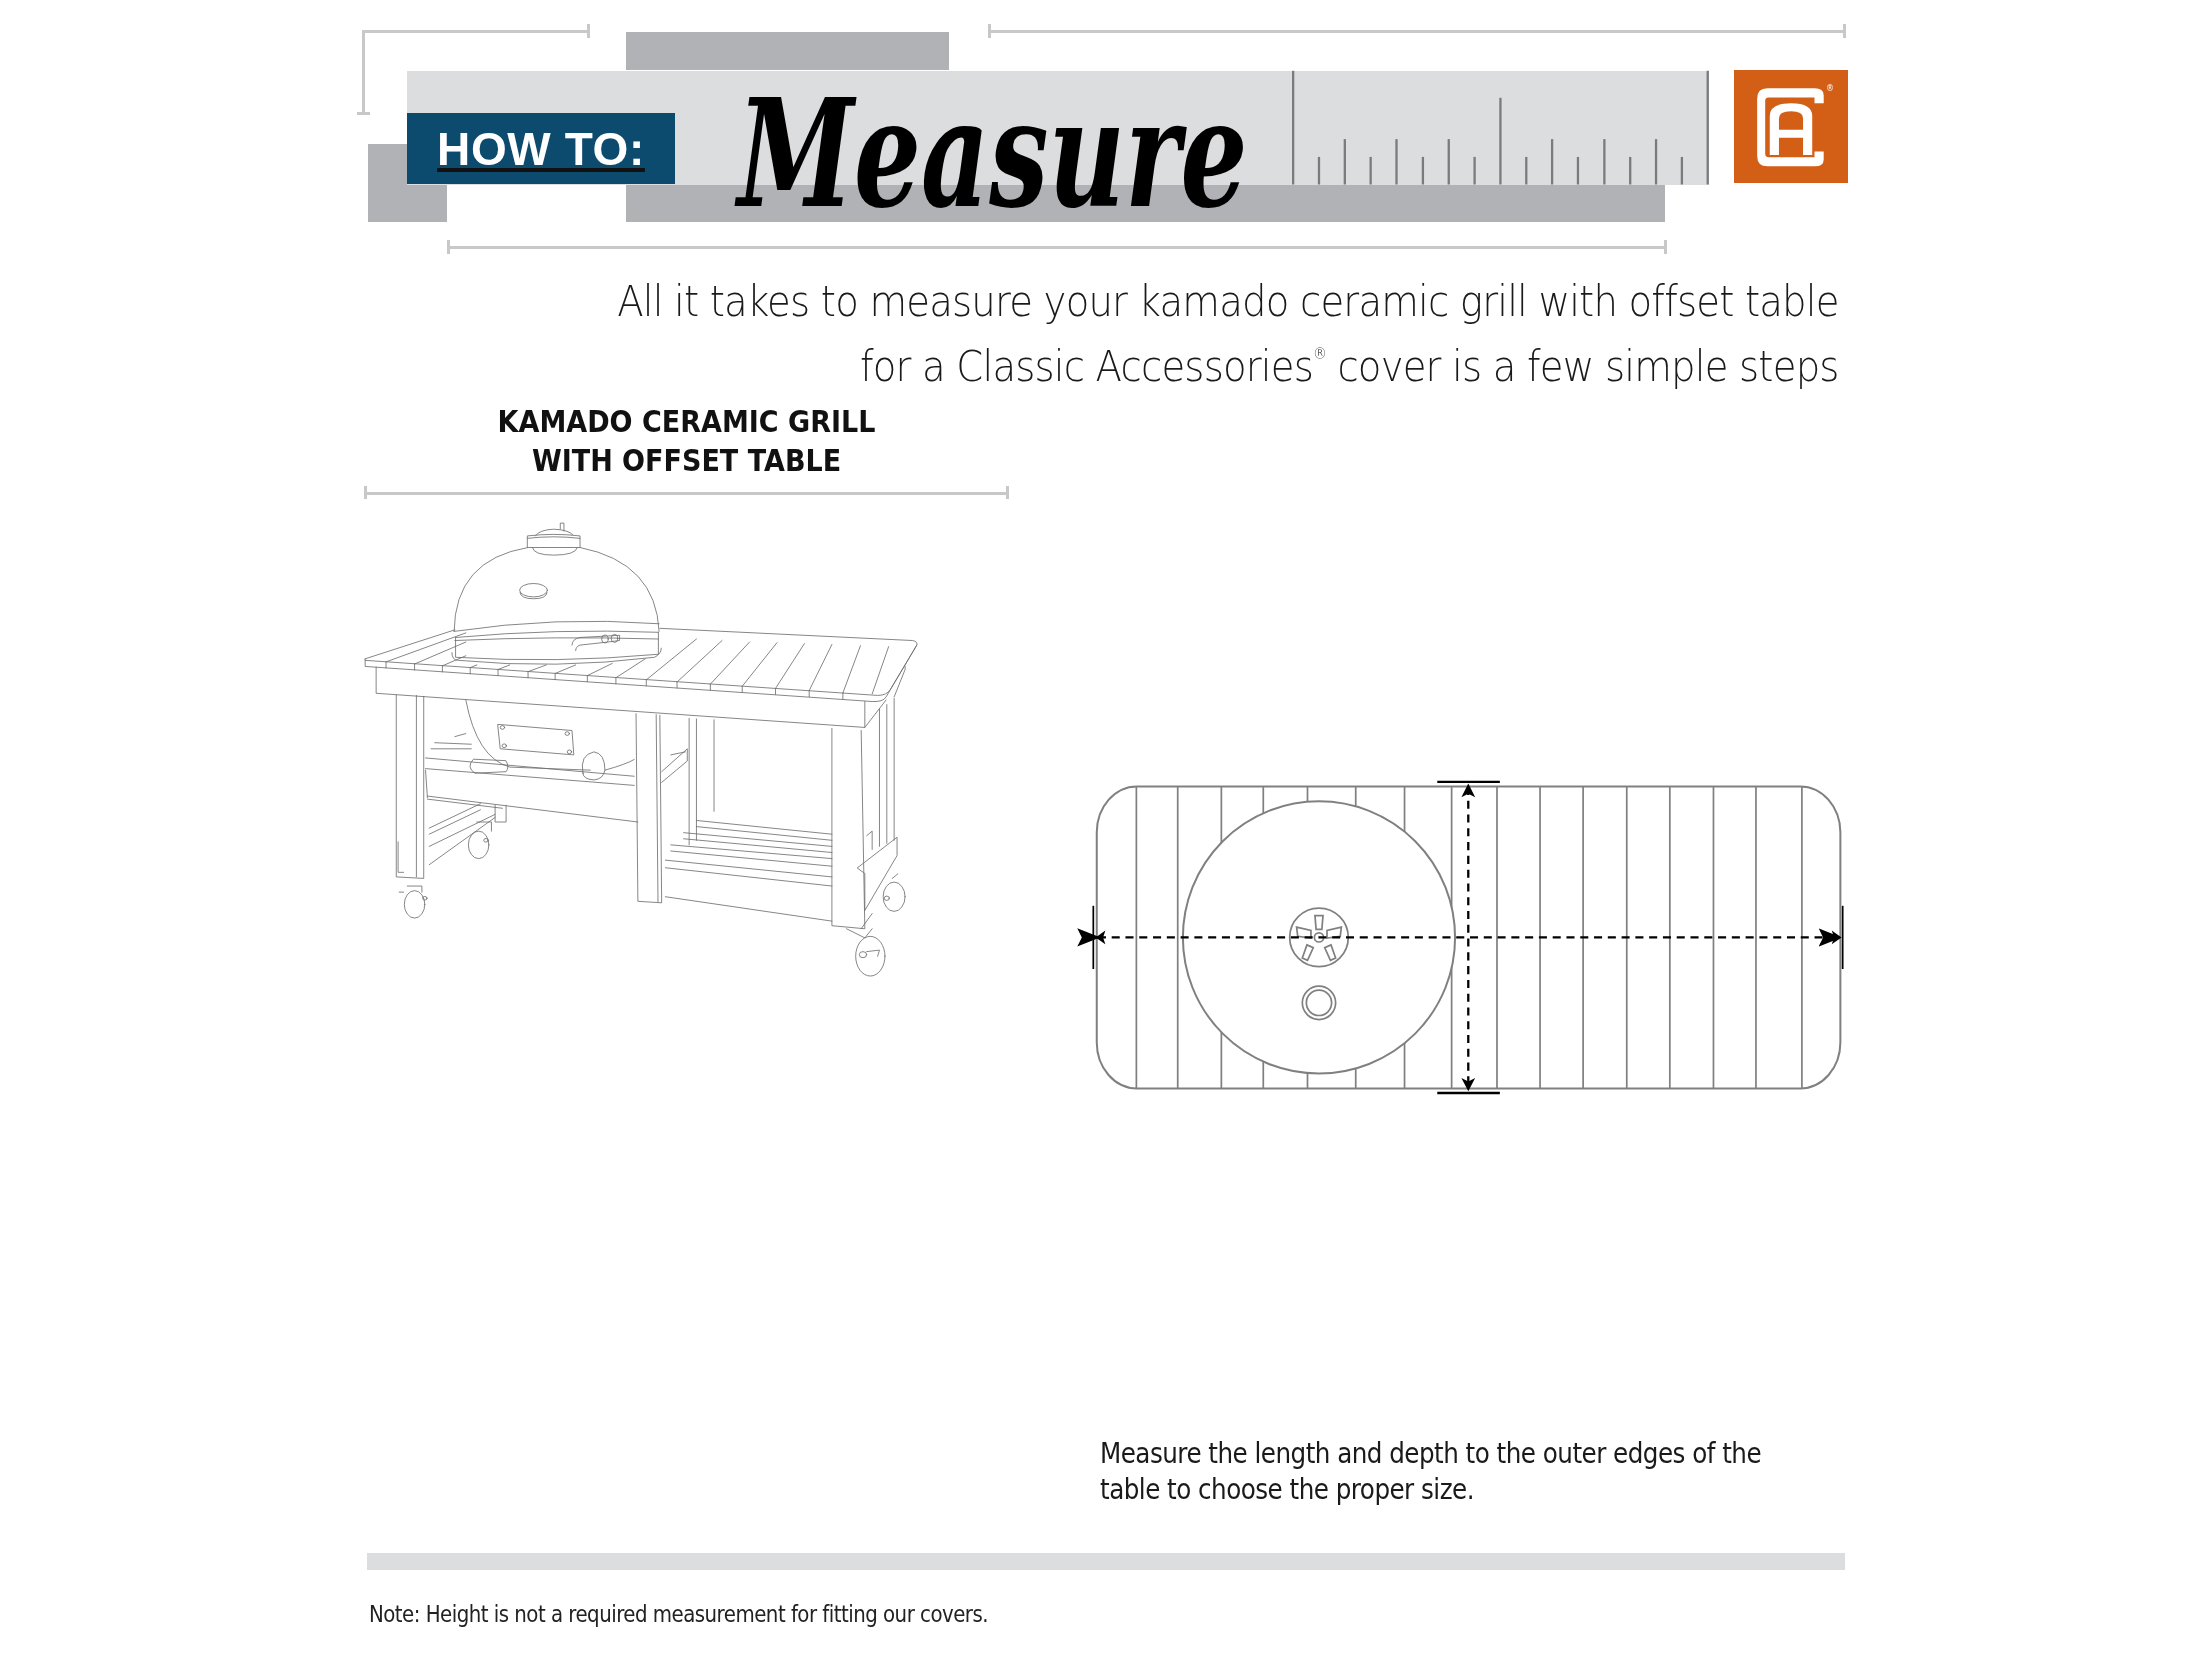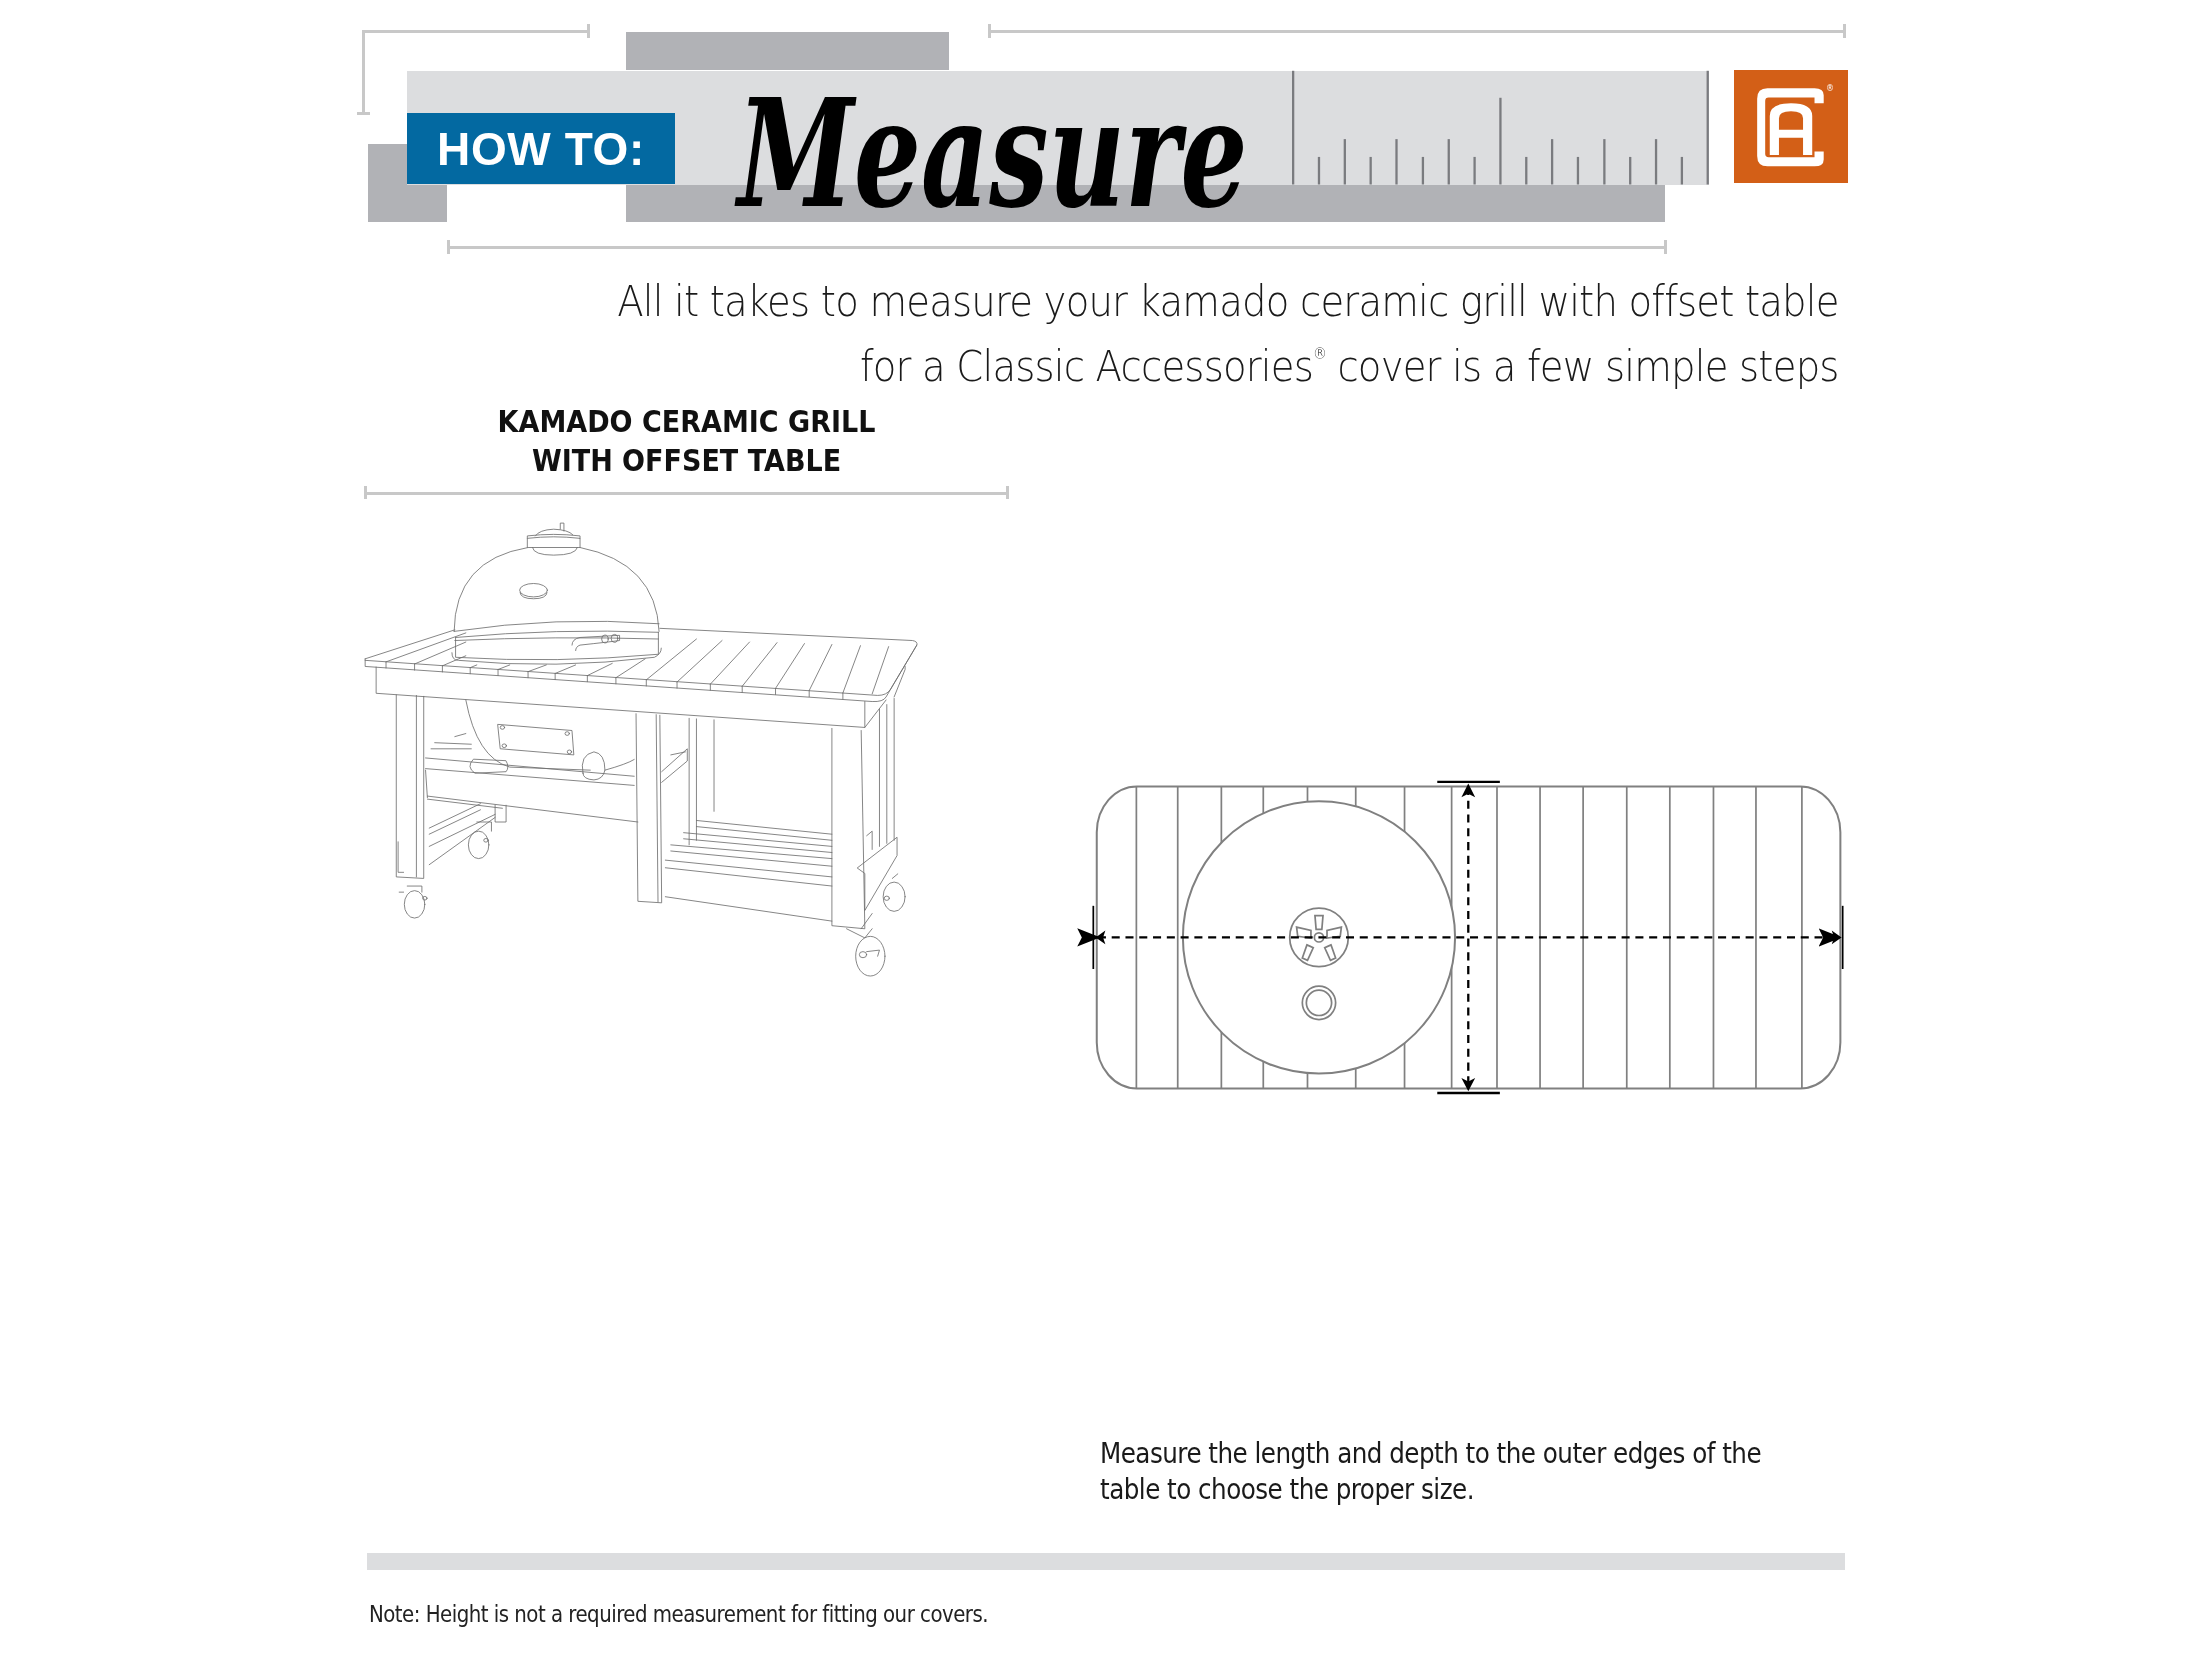--- a/index.html
+++ b/index.html
@@ -1,21 +1,21 @@
 <!DOCTYPE html>
 <html style="font-size:9.2px"><head>
 <meta charset="utf-8">
 <style>
   html, body { margin: 0; padding: 0; background: #ffffff; }
   body { width: 2205px; height: 1654px; position: relative; overflow: hidden; font-family: "DejaVu Sans", sans-serif; color: #111; }
   .abs { position: absolute; }
   .bracket-line { position: absolute; background: #c8c8c8; }
   .blk-light { background: #dcdddf; }
   .blk-mid { background: #b1b2b6; }
-  .blk-dark { background: #0369a1; }
+  .blk-dark { background: #0c4a6e; text-decoration: underline; }
   #howto-box { display: flex; align-items: center; justify-content: center; }
   #howto-text { color: #ffffff; font-family: "Liberation Sans", sans-serif; font-weight: bold; font-size: 46px; letter-spacing: 0.6px; }
   #logo { background: #d35f17; }
   #intro { right: 366px; top: 275px; text-align: right; font-family: "DejaVu Sans", sans-serif; font-weight: 200; font-size: 42px; line-height: 53px; color: #1a1a1a; letter-spacing: -0.9px; transform-origin: right top; transform: scaleX(0.92); white-space: nowrap; }
   #intro sup { font-size: 15px; vertical-align: 22px; }
   #heading { left: 368px; width: 637px; top: 402px; text-align: center; font-family: "DejaVu Sans", sans-serif; font-weight: bold; font-size: 30px; line-height: 39px; color: #111; transform: scaleX(0.9); transform-origin: center top; }
   #caption { left: 1100px; top: 1436px; font-family: "DejaVu Sans", sans-serif; font-size: 28px; line-height: 36px; color: #1a1a1a; letter-spacing: -0.6px; transform: scaleX(0.88); transform-origin: left top; white-space: nowrap; }
   #note { left: 369px; top: 1601px; font-family: "DejaVu Sans", sans-serif; font-size: 23px; color: #222; letter-spacing: -0.6px; transform: scaleX(0.86); transform-origin: left top; white-space: nowrap; }
   #footer-bar { left: 367px; top: 1553px; width: 1478px; height: 17px; background: #dcdddf; }
   svg { position: absolute; overflow: visible; }

